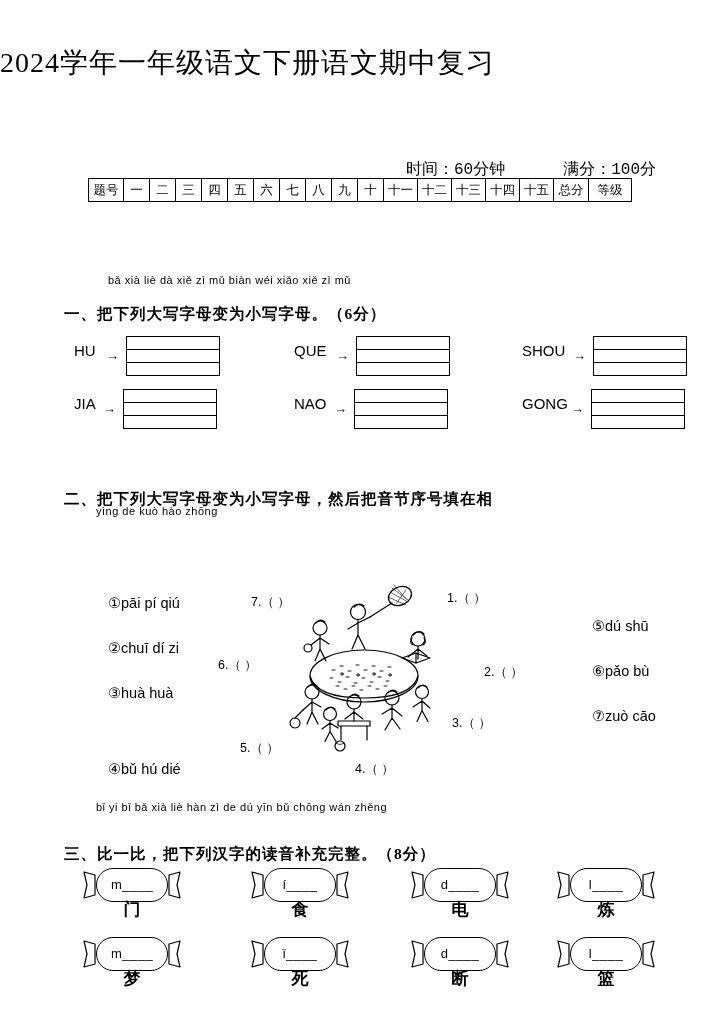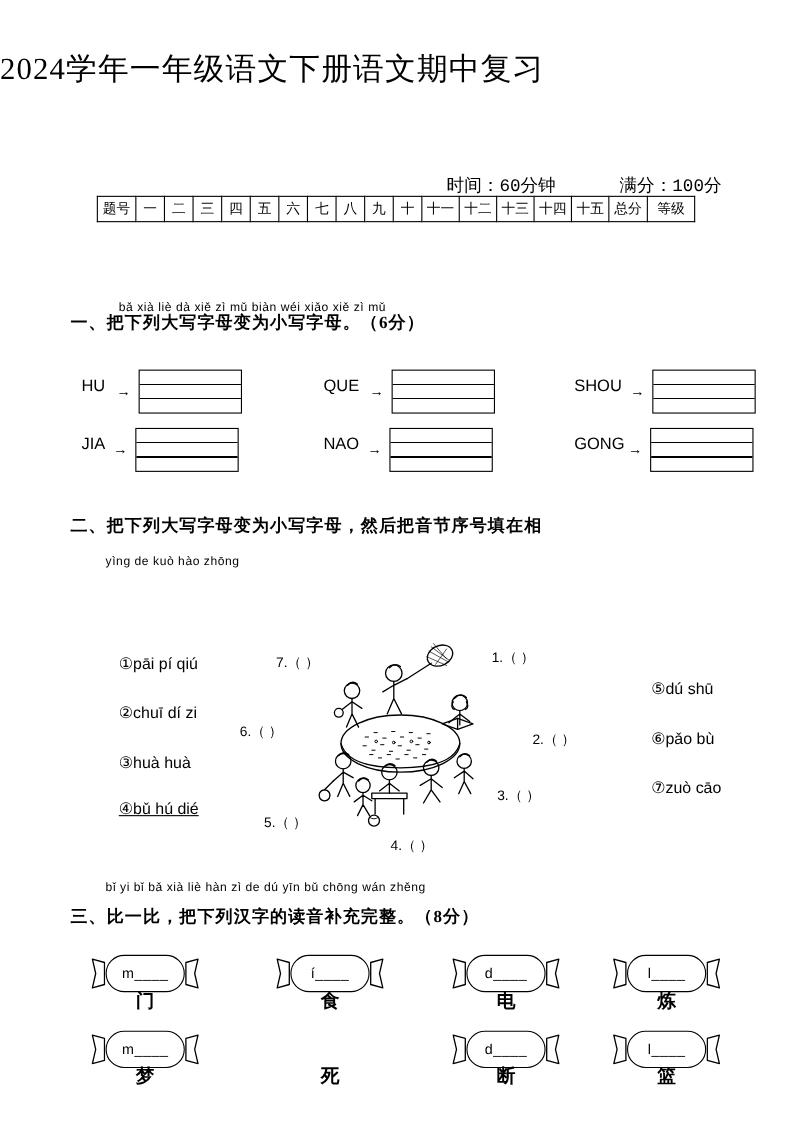--- a/index.html
+++ b/index.html
@@ -80,20 +80,21 @@
     font-size: 11px;
     white-space: nowrap;
     letter-spacing: 0.5px;
   }
   .sec-head {
     position: absolute;
     font-weight: bold;
     font-size: 15.5px;
     white-space: nowrap;
     letter-spacing: 1px;
+    margin-top: 21px;
   }
 
   
   .letter-item {
     position: absolute;
     font-family: "Liberation Sans", sans-serif;
     font-size: 15px;
   }
   .letter-item .lbl {
     position: absolute;
@@ -252,21 +253,21 @@
     <span class="arrow" style="left:49px;">→</span>
     <span class="four-line" style="left:69px; top:6px;"></span>
   </div>
 
   <div class="sec-head" style="left:64px; top:468px;">二、把下列大写字母变为小写字母，然后把音节序号填在相</div>
   <div class="pinyin-row" style="left:96px; top:505px;">yìng de kuò hào zhōng</div>
 
   <div class="word-item" style="left:108px; top:595px;">①pāi pí qiú</div>
   <div class="word-item" style="left:108px; top:640px;text-align:right;">②chuī dí zi</div>
   <div class="word-item" style="left:108px; top:685px;">③huà huà</div>
-  <div class="word-item" style="left:108px; top:727px;text-decoration:underline;">④bǔ hú dié</div>
+  <div class="word-item" style="left:108px; top:761px;">④bǔ hú dié</div>
 
   <div class="word-item" style="left:592px; top:618px;">⑤dú shū</div>
   <div class="word-item" style="left:592px; top:663px;">⑥pǎo bù</div>
   <div class="word-item" style="left:592px; top:708px;">⑦zuò cāo</div>
 
   <div class="pic-blank" style="left:251px; top:594px;">
     <span>7.</span><span>（      ）</span>
   </div>
   <div class="pic-blank" style="left:447px; top:590px;">
     <span>1.</span><span>（      ）</span>
@@ -409,20 +410,30 @@
         <path d="M13 4 L2 1 L5 14 L2 27 L13 24 Z" fill="none" stroke="#000" stroke-width="1.2" stroke-linejoin="round"></path>
       </svg>
     <svg class="wrap-r" viewBox="0 0 14 28">
         <path d="M1 4 L12 1 L9 14 L12 27 L1 24 Z" fill="none" stroke="#000" stroke-width="1.2" stroke-linejoin="round"></path>
       </svg>
     <span class="body"></span>
     <span class="txt">m____</span>
   </div>
   <div class="candy-char" style="left:82px; top:967px;">梦</div>
 
+  <div class="candy" style="left:250px; top:937px;">
+    <svg class="wrap-l" viewBox="0 0 14 28">
+        <path d="M13 4 L2 1 L5 14 L2 27 L13 24 Z" fill="none" stroke="#000" stroke-width="1.2" stroke-linejoin="round"></path>
+      </svg>
+    <svg class="wrap-r" viewBox="0 0 14 28">
+        <path d="M1 4 L12 1 L9 14 L12 27 L1 24 Z" fill="none" stroke="#000" stroke-width="1.2" stroke-linejoin="round"></path>
+      </svg>
+    <span class="body"></span>
+    <span class="txt">ǐ____</span>
+  </div>
   <div class="candy-char" style="left:250px; top:967px;">死</div>
 
   <div class="candy" style="left:410px; top:937px;">
     <svg class="wrap-l" viewBox="0 0 14 28">
         <path d="M13 4 L2 1 L5 14 L2 27 L13 24 Z" fill="none" stroke="#000" stroke-width="1.2" stroke-linejoin="round"></path>
       </svg>
     <svg class="wrap-r" viewBox="0 0 14 28">
         <path d="M1 4 L12 1 L9 14 L12 27 L1 24 Z" fill="none" stroke="#000" stroke-width="1.2" stroke-linejoin="round"></path>
       </svg>
     <span class="body"></span>

